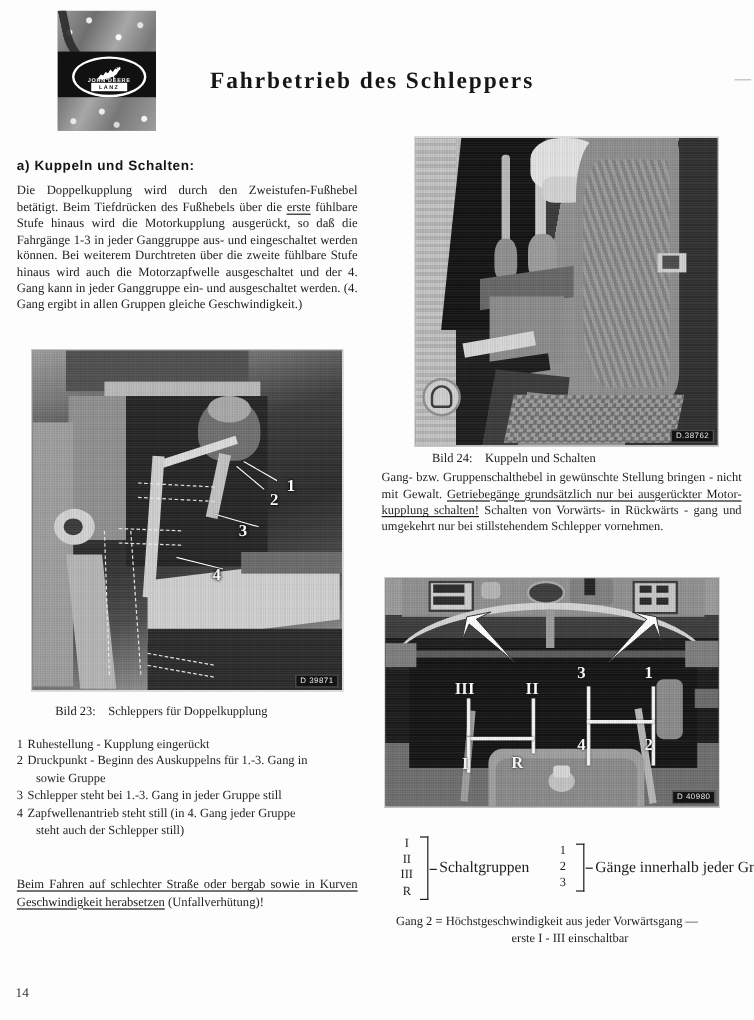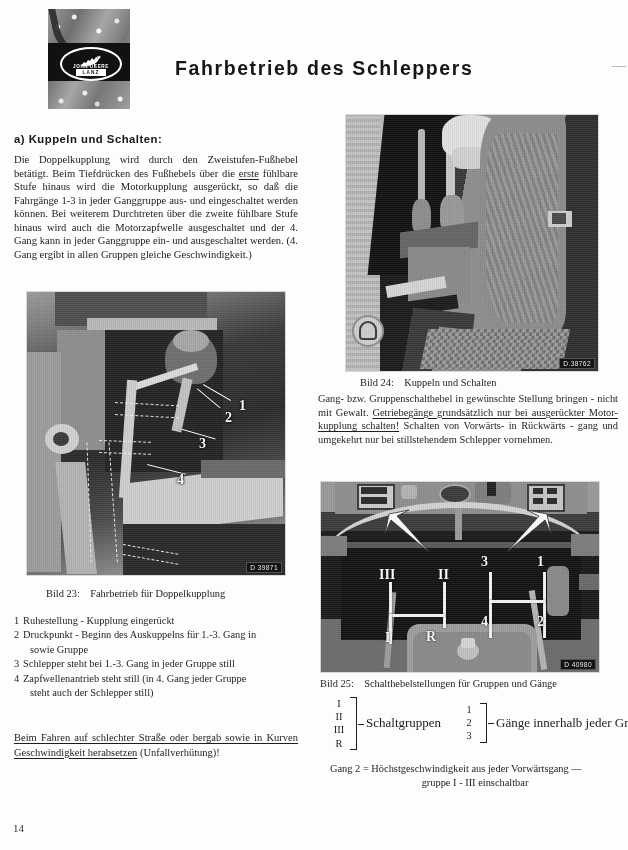--- a/index.html
+++ b/index.html
@@ -54,21 +54,21 @@
   }
   .logo-t1{top:15px;font-size:4.6px;letter-spacing:.6px;}
   .logo-t2{top:21px;font-size:4.6px;letter-spacing:1.2px;}
   .logo-t2-bar{
     position:absolute;left:14px;top:20px;width:30px;height:7px;background:#fff;
   }
   .logo-t2 span{position:relative;color:#111;}
 
   .page-title{
     position:absolute;left:175px;top:57px;width:300px;
-    font-family:Liberation Sans, sans-serif;
+    font-family:Liberation Serif, serif;
     font-weight:bold;font-size:19.5px;letter-spacing:1.6px;
     color:#161616;white-space:nowrap;
   }
   .crop-mark{
     position:absolute;right:2px;top:66px;width:14px;height:1px;background:#bbb;
   }
 
   .sec-head{
     position:absolute;left:14px;top:133px;
     font-family:"Liberation Sans",sans-serif;
@@ -262,21 +262,21 @@
     <div class="callout" style="left:198px;top:118px;">2</div>
     <div class="callout" style="left:172px;top:144px;">3</div>
     <div class="callout" style="left:150px;top:180px;">4</div>
     <div class="grain"></div>
     <div class="code-tag">D 39871</div>
   </div>
 
   <div class="caption" style="left:46px;top:588px;">
     <span>Bild 23:</span>
     &nbsp;&nbsp;
-    <span>Fahrbetrieb für Doppelkupplung</span>
+    <span>Schleppers für Doppelkupplung</span>
   </div>
 
   <div class="numlist" id="b23list" style="left:14px;top:614px;width:290px;">
       <div class="li"><span class="n">1</span>Ruhestellung - Kupplung eingerückt</div>
       <div class="li"><span class="n">2</span>Druckpunkt - Beginn des Auskuppelns für 1.-3. Gang in</div>
       <div class="li cont">sowie Gruppe</div>
       <div class="li"><span class="n">3</span>Schlepper steht bei 1.-3. Gang in jeder Gruppe still</div>
       <div class="li"><span class="n">4</span>Zapfwellenantrieb steht still (in 4. Gang jeder Gruppe</div>
       <div class="li cont">steht auch der Schlepper still)</div>
     </div>
@@ -391,25 +391,20 @@
       <div class="bar" style="left:12px;top:44px;width:56px;height:2.5px;"></div>
     </div>
     <div class="roman" style="left:160px;top:72px;">3</div>
     <div class="roman" style="left:216px;top:72px;">1</div>
     <div class="roman" style="left:160px;top:132px;">4</div>
     <div class="roman" style="left:216px;top:132px;">2</div>
     <div class="grain"></div>
     <div class="code-tag">D 40980</div>
   </div>
 
-  <div class="caption" style="left:320px;top:678px;">
-    <span>Bild 25:</span>
-    &nbsp;&nbsp;
-    <span>Schalthebelstellungen für Gruppen und Gänge</span>
-  </div>
 
   <div class="legend">
     <div class="grp" style="left:0;top:0;">
       <div class="items">
         <div class="ri">I</div>
         <div class="ri">II</div>
         <div class="ri">III</div>
         <div class="ri">R</div>
       </div>
       <div class="brk"></div>
@@ -422,17 +417,17 @@
         <div class="ri">2</div>
         <div class="ri">3</div>
       </div>
       <div class="brk"></div>
       <div class="lbl"><span class="dash"></span><span>Gänge innerhalb jeder Gruppe</span></div>
     </div>
   </div>
 
   <div class="legend-foot">
     <span class="lf-row">Gang 2 = Höchstgeschwindigkeit aus jeder Vorwärtsgang —</span>
-    <span class="lf-indent">gruppe I - III einschaltbar</span>
+    <span class="lf-indent">erste I - III einschaltbar</span>
   </div>
 
   <div class="folio">14</div>
 </div>
 
 </body></html>

